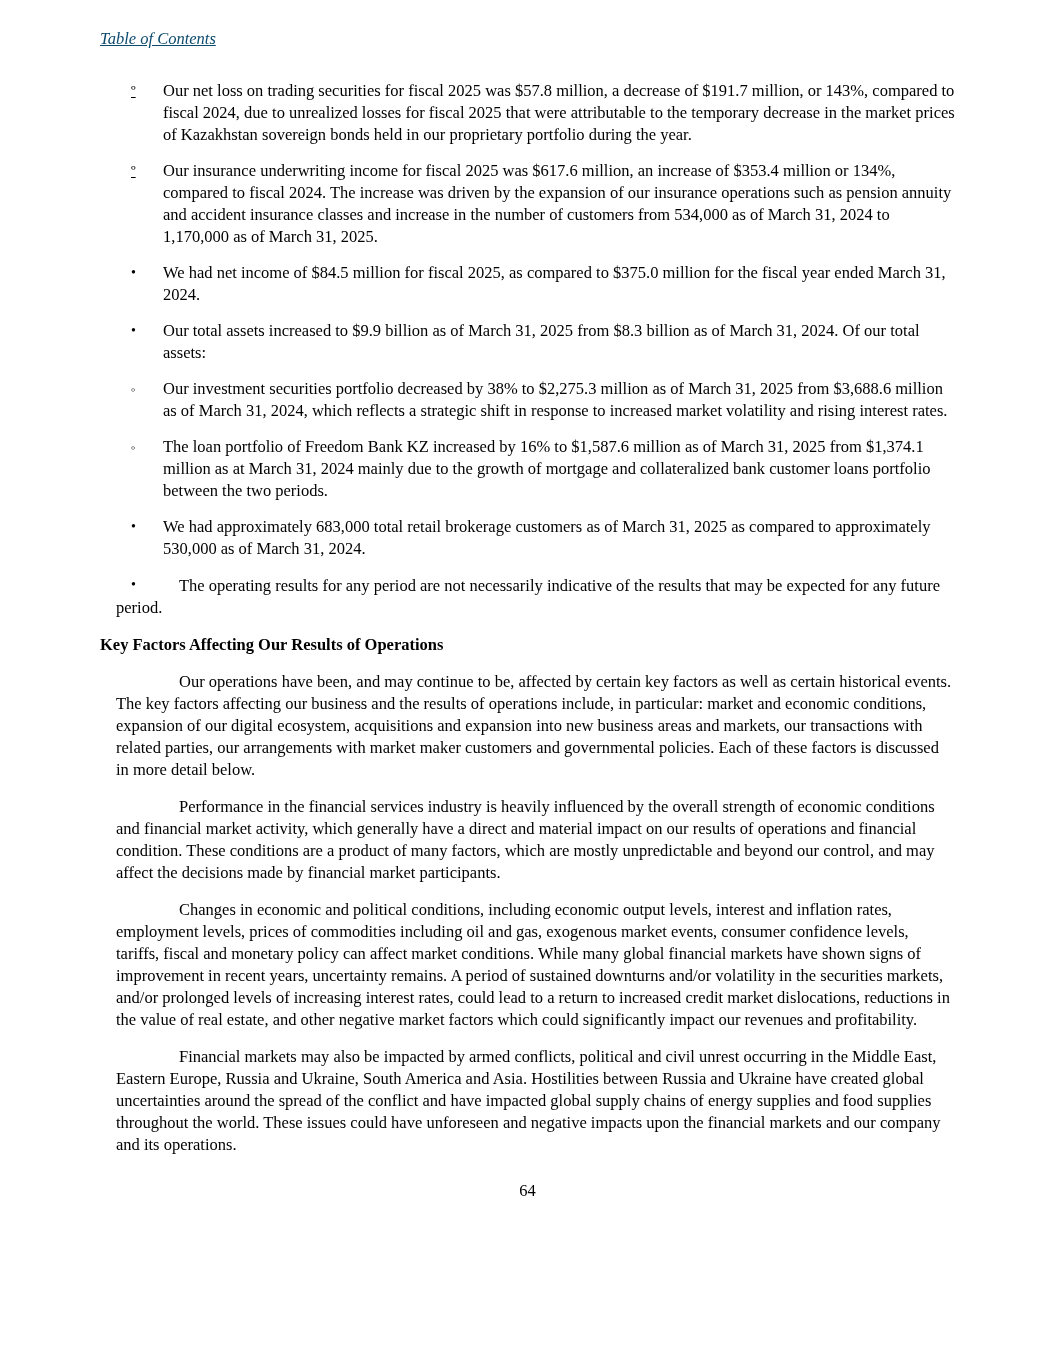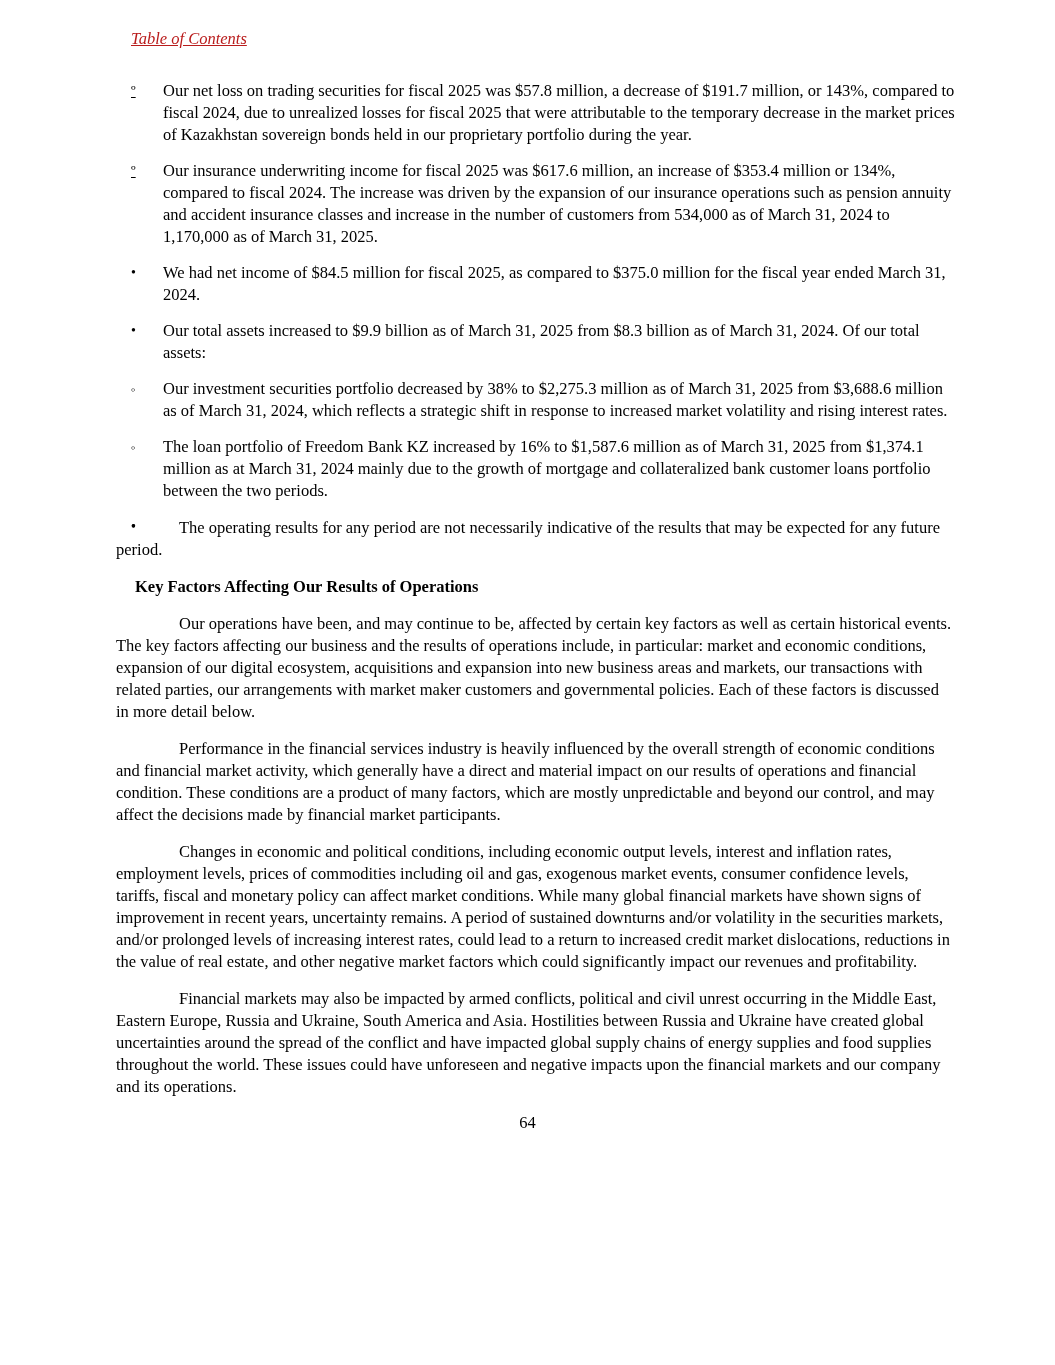--- a/index.html
+++ b/index.html
@@ -12,26 +12,25 @@
     height: 1365px;
     position: relative;
     color: #000000;
   }
   .page {
     padding: 28px 100px 0 100px;
     font-size: 16.5px;
     line-height: 22px;
   }
   .toc-link {
-    color: #b91c1c;
+    color: #0c4a6e;
     font-style: italic;
     text-decoration: underline;
     cursor: pointer;
     display: inline-block;
-    margin-left: 31px;
   }
   .bullet-list { margin-top: 30px; }
   .bullet {
     position: relative;
     padding-left: 63px;
     margin-bottom: 14px;
   }
   .bullet:last-child { margin-bottom: 0; }
   .mk {
     position: absolute;
@@ -42,30 +41,29 @@
   .mk-disc { font-size: 14px; }
   .mk-circ { font-size: 13px; top: 1px; }
   .para {
     margin-top: 15px;
     text-indent: 63px;
     margin-left: 16px;
   }
   .h-section {
     margin-top: 15px;
     font-weight: bold;
-    margin-left: 35px;
   }
   .h-sub {
     margin-top: 15px;
     margin-left: 63px;
     font-weight: bold;
     font-style: italic;
   }
   .page-number {
-    margin-top: 14px;
+    margin-top: 24px;
     text-align: center;
   }
 </style>
 </head>
 <body>
 
 <div class="page">
 
   <a class="toc-link" href="#">Table of Contents</a>
 
@@ -96,20 +94,21 @@
       <span>Our investment securities portfolio decreased by 38% to $2,275.3 million as of March 31, 2025 from $3,688.6 million as of March 31, 2024, which reflects a strategic shift in response to increased market volatility and rising interest rates.</span>
     </div>
 
     <div class="bullet">
       <span class="mk mk-circ">◦</span>
       <span>The loan portfolio of Freedom Bank KZ increased by 16% to $1,587.6 million as of March 31, 2025 from $1,374.1 million as at March 31, 2024 mainly due to the growth of mortgage and collateralized bank customer loans portfolio between the two periods.</span>
     </div>
 
     <div class="bullet">
       <span class="mk mk-disc">•</span>
+      <span>We had approximately 683,000 total retail brokerage customers as of March 31, 2025 as compared to approximately 530,000 as of March 31, 2024.</span>
     </div>
 
     <div class="bullet">
       <span class="mk mk-disc">•</span>
     </div>
 
   </div>
 
   <p class="para">The operating results for any period are not necessarily indicative of the results that may be expected for any future period.</p>
 

